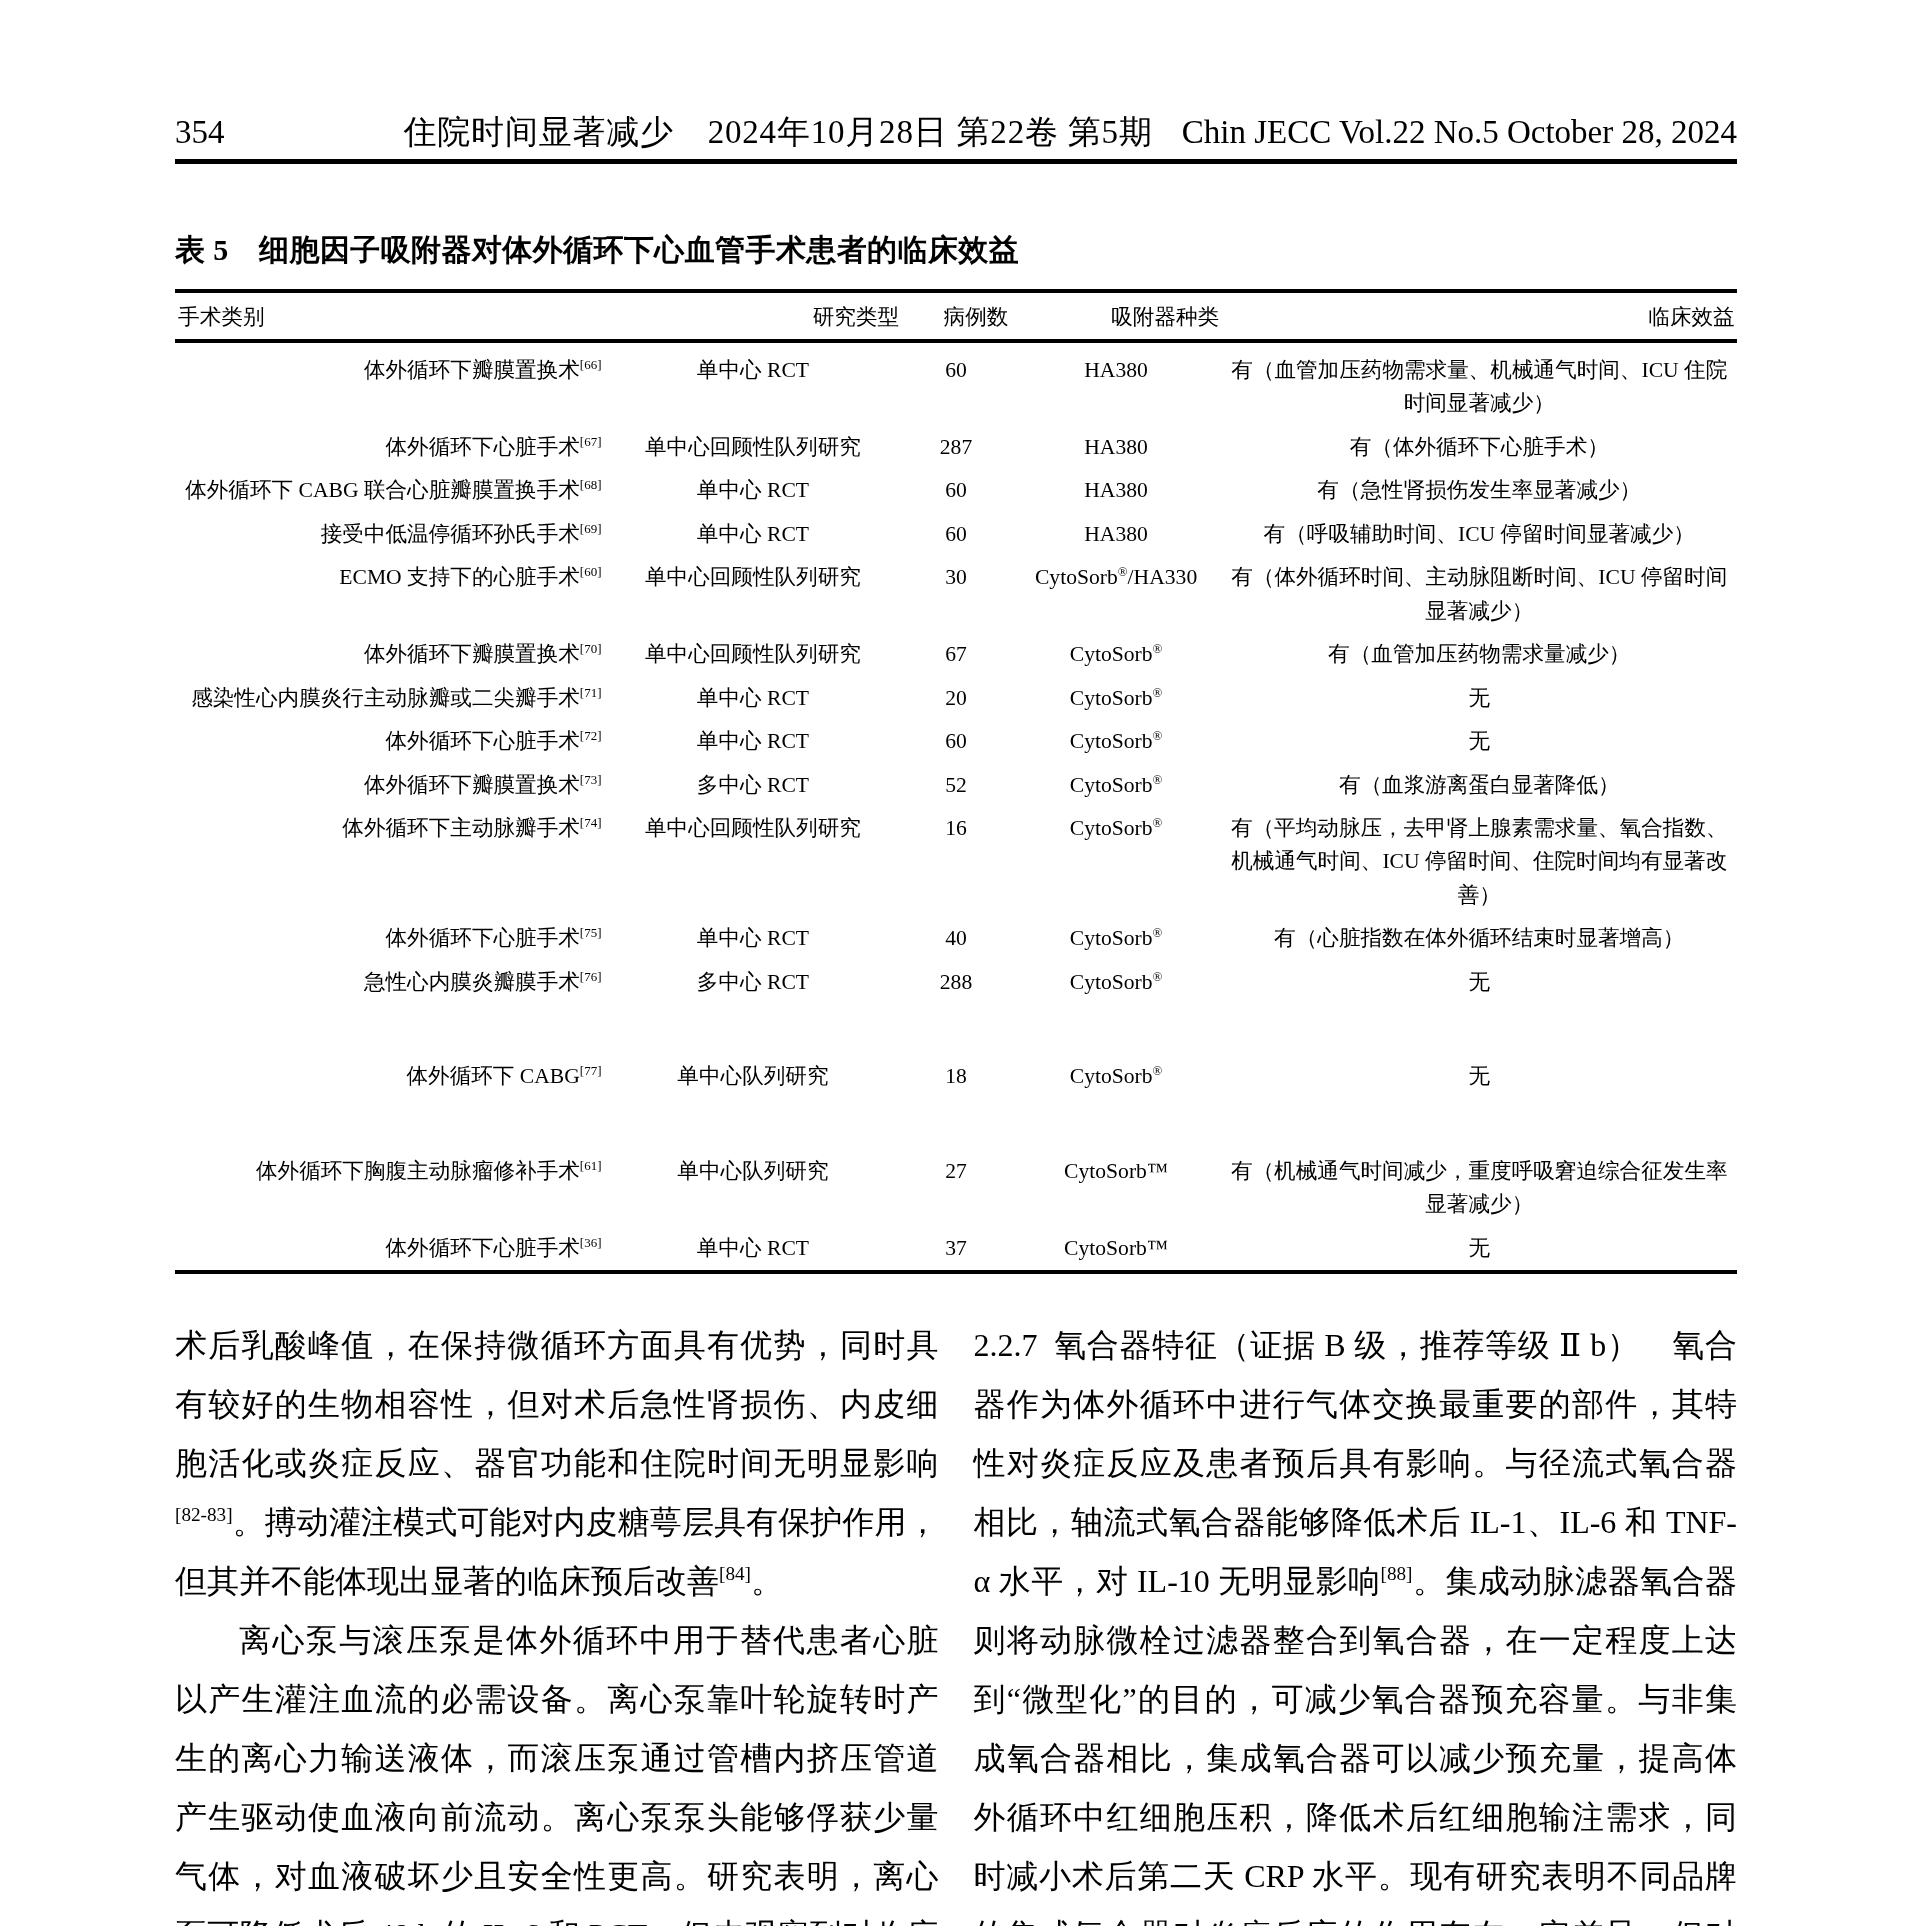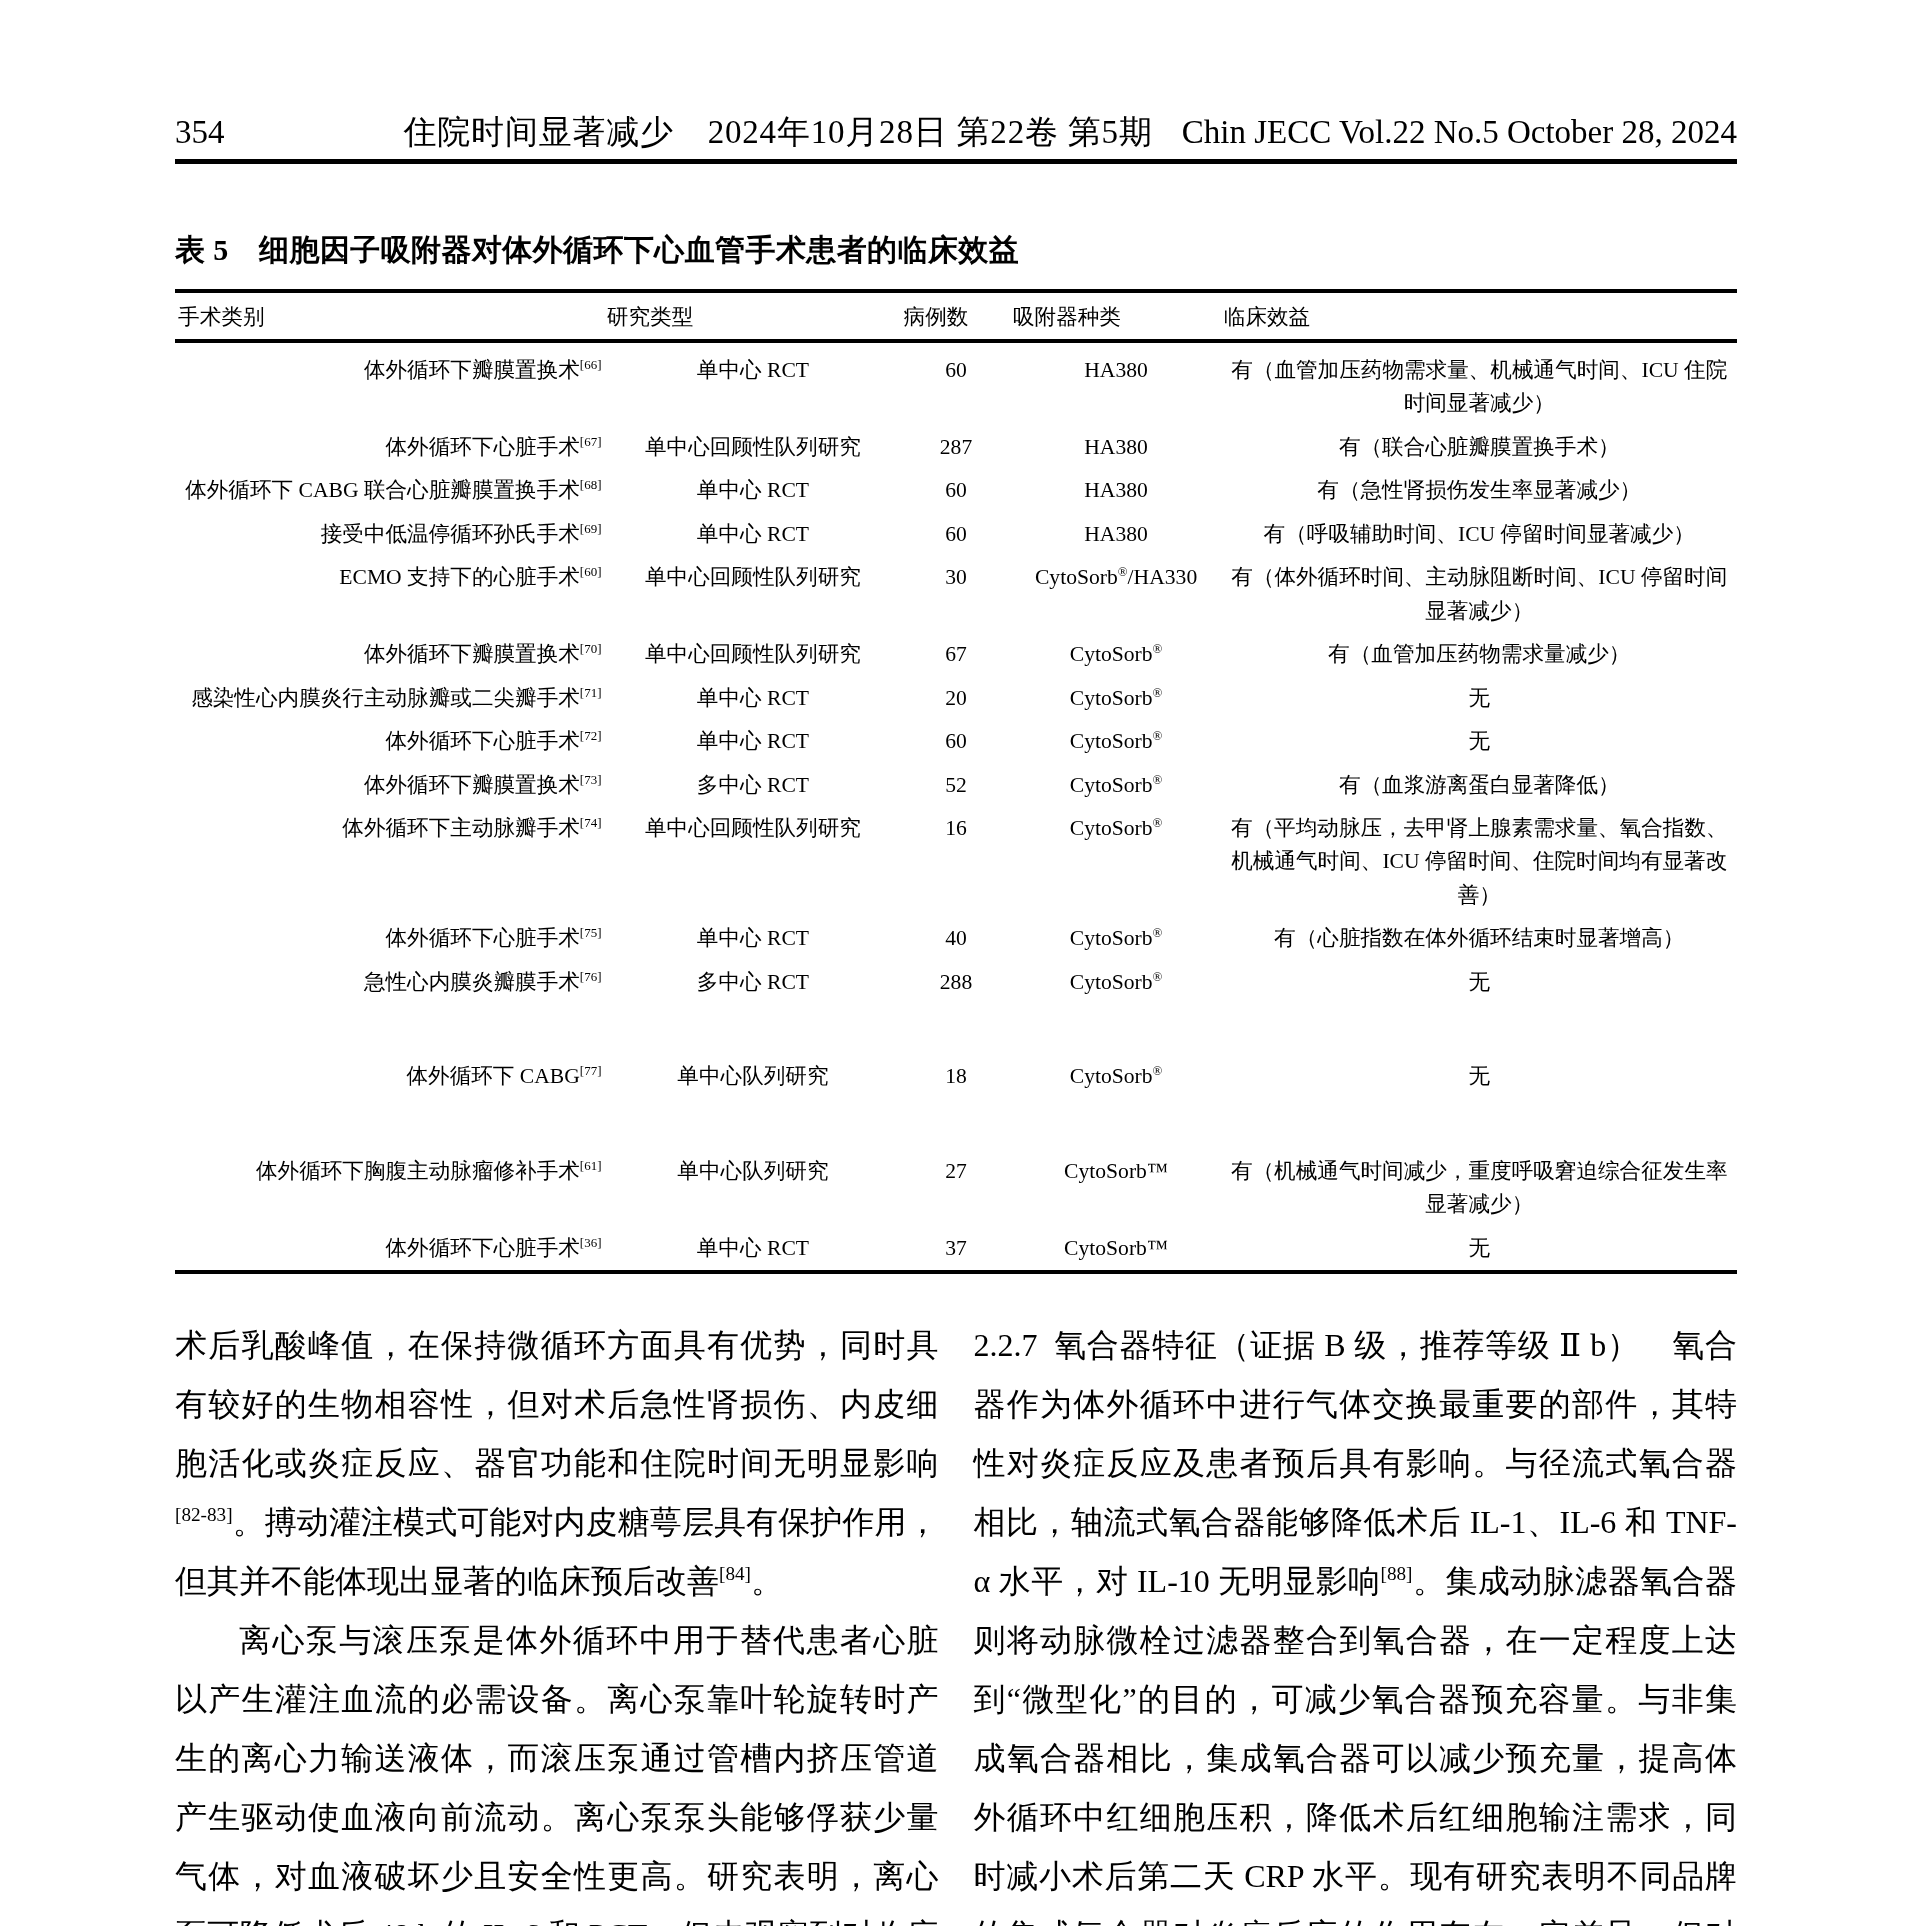--- a/index.html
+++ b/index.html
@@ -11,21 +11,21 @@
   }
   .page-header{display:flex;align-items:baseline;font-size:33px;line-height:1.15;white-space:nowrap;}
   .journal-cn{margin-left:179px;letter-spacing:0.8px;}
   .journal-en{margin-left:auto;}
   .header-rule{height:5.4px;background:#000;margin-top:7px;}
   .table-title{text-align:left;font-weight:bold;font-size:30px;margin-top:66px;letter-spacing:0.4px;}
   table.benefit{
     width:100%;border-collapse:collapse;table-layout:fixed;margin-top:17.7px;
     border-top:4.2px solid #000;border-bottom:4.6px solid #000;font-size:21.6px;
   }
-  thead th{font-weight:normal;border-bottom:4.2px solid #000;padding:8.5px 2.3px;text-align:left;}
+  thead th{font-weight:normal;border-bottom:4.2px solid #000;padding:8.5px 2.3px;text-align:right;}
   thead th.left{text-align:left;padding-left:3.1px;}
   td{padding:5px 3.1px;line-height:1.55;vertical-align:top;text-align:center;}
   td.c-surgery{text-align:right;}
   tbody tr:first-child td{padding-top:10.8px;}
   tr.tall td{padding-top:56px;}
   .table-note{font-size:21px;margin-top:14px;letter-spacing:0.4px;}
   .columns{display:flex;gap:35px;margin-top:42px;}
   .col{flex:1;font-size:32px;line-height:59px;text-align:justify;}
   .col p{margin:0;}
   p.indent{text-indent:2em;}
@@ -69,21 +69,21 @@
           <td class="c-study">单中心 RCT</td>
           <td class="c-cases">60</td>
           <td class="c-adsorber">HA380</td>
           <td class="c-benefit">有（血管加压药物需求量、机械通气时间、ICU 住院时间显著减少）</td>
         </tr>
         <tr>
           <td class="c-surgery">体外循环下心脏手术<sup>[67]</sup></td>
           <td class="c-study">单中心回顾性队列研究</td>
           <td class="c-cases">287</td>
           <td class="c-adsorber">HA380</td>
-          <td class="c-benefit">有（联合心脏瓣膜置换手术）</td>
+          <td class="c-benefit">有（体外循环下心脏手术）</td>
         </tr>
         <tr>
           <td class="c-surgery">体外循环下 CABG 联合心脏瓣膜置换手术<sup>[68]</sup></td>
           <td class="c-study">单中心 RCT</td>
           <td class="c-cases">60</td>
           <td class="c-adsorber">HA380</td>
           <td class="c-benefit">有（急性肾损伤发生率显著减少）</td>
         </tr>
         <tr>
           <td class="c-surgery">接受中低温停循环孙氏手术<sup>[69]</sup></td>

